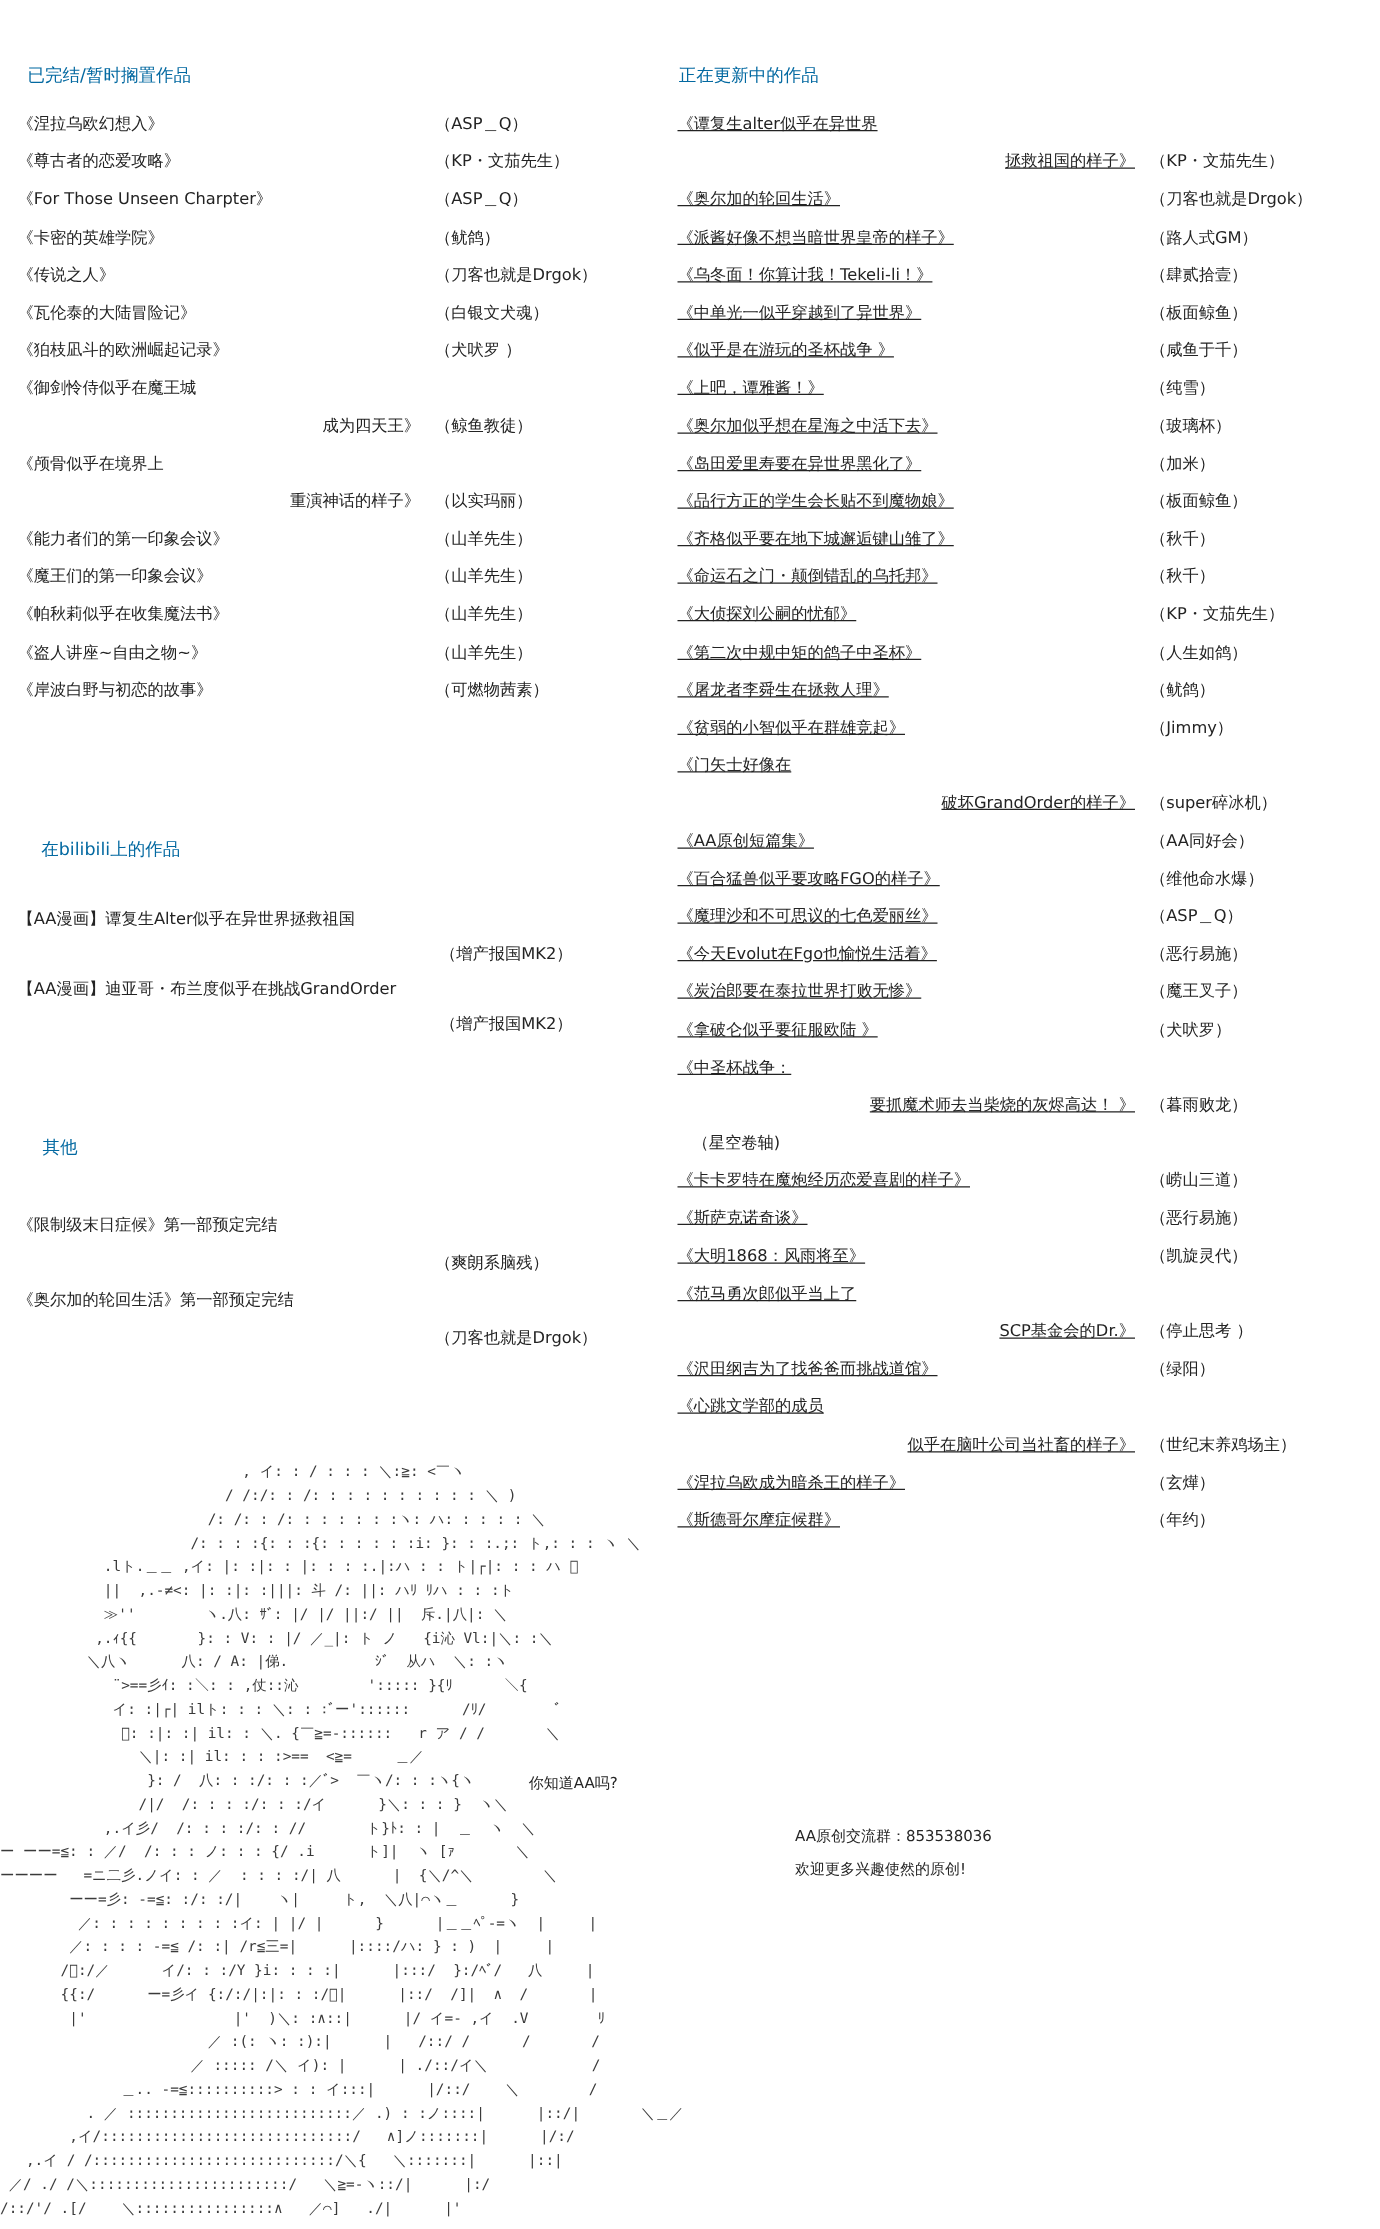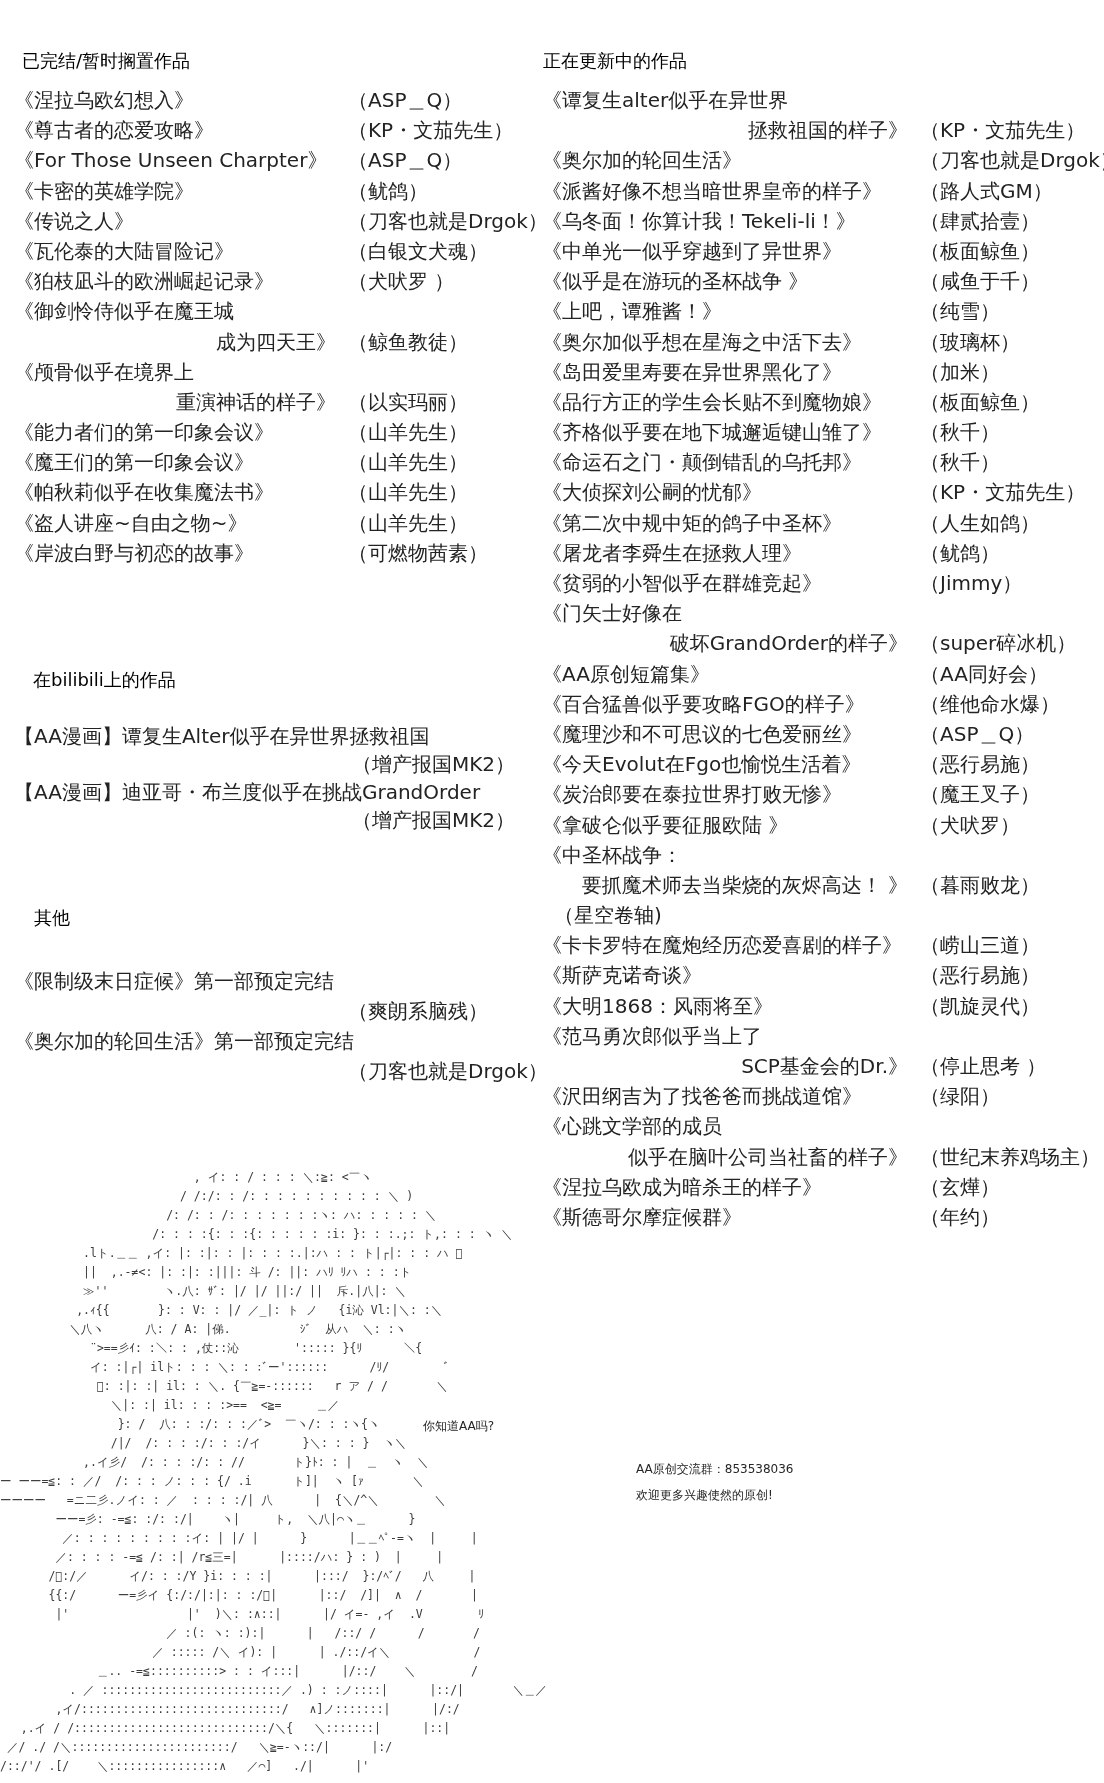--- a/index.html
+++ b/index.html
@@ -1,28 +1,28 @@
 <!DOCTYPE html>
 <html><head>
 <meta charset="utf-8">
 <style>
   html, body { margin:0; padding:0; }
   body {
     width:1104px; height:1783px; position:relative; overflow:hidden;
     background:#ffffff; color:#232323;
     font-family:"DejaVu Sans", "Liberation Sans", sans-serif;
   }
-  .heading { position:absolute; font-size:18px; line-height:30px; white-space:nowrap; color:#000000; }
-  .list { position:absolute; font-size:20px; }
+  .heading { position:absolute; font-size:14px; line-height:30px; white-space:nowrap; color:#0369a1; }
+  .list { position:absolute; font-size:13px; }
   .row { display:flex; height:30.2px; line-height:30.2px; white-space:nowrap; }
   .title { flex:none; overflow:visible; }
   .cont { text-align:right; }
   .author { flex:none;margin-left:12px; }
   #left-list .title { width:322px; }
-  #right-list .title { width:366px; }
+  #right-list .title { width:366px;text-decoration:underline; }
   #bili-list .row { height:28px; line-height:28px; }
   #bili-list .author-line { padding-left:326px; }
   #other-list .row { height:30px; line-height:30px; }
   #other-list .author-line { padding-left:322px; }
   .footer-text { position:absolute; font-size:12px; line-height:26px; white-space:nowrap; color:#262626; }
   #aa-art { position:absolute; left:0; top:1168px; width:470px;
     font-family:"DejaVu Sans Mono", "Liberation Mono", monospace; font-size:11.5px; color:#3a3a3a; }
   #aa-art .aa-line { height:19px; line-height:19px; white-space:pre; }
 </style>
 </head>

